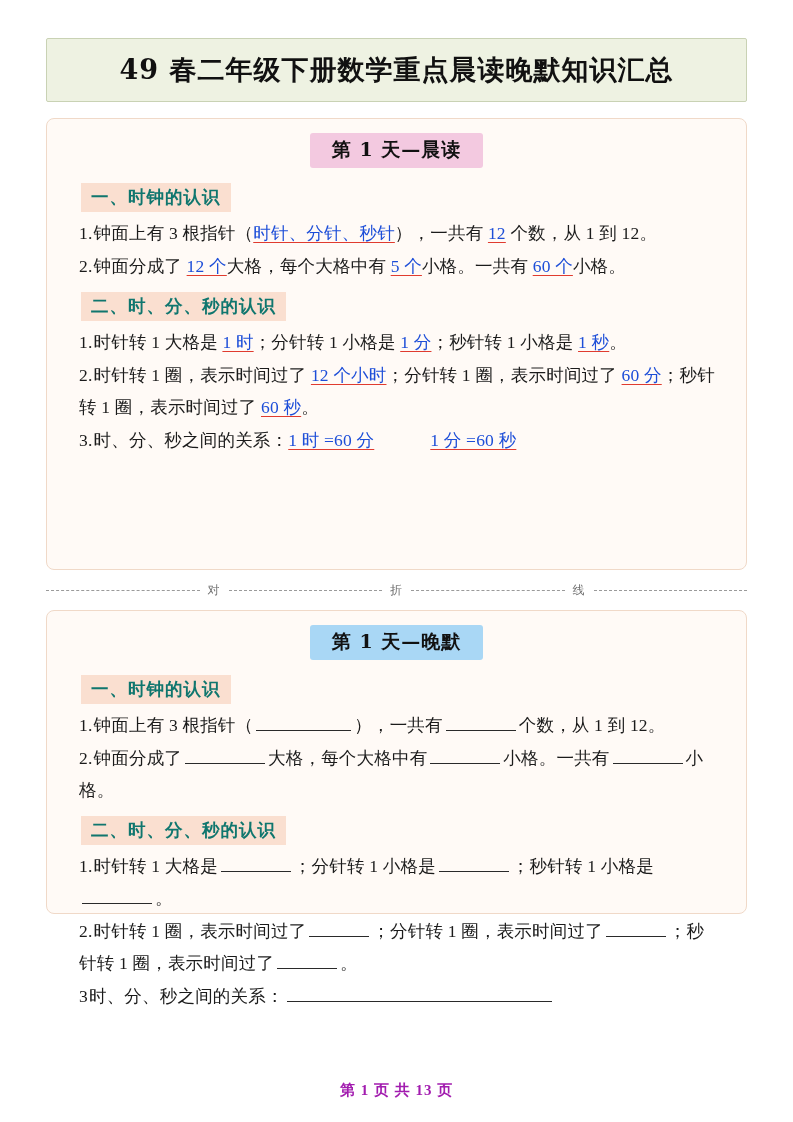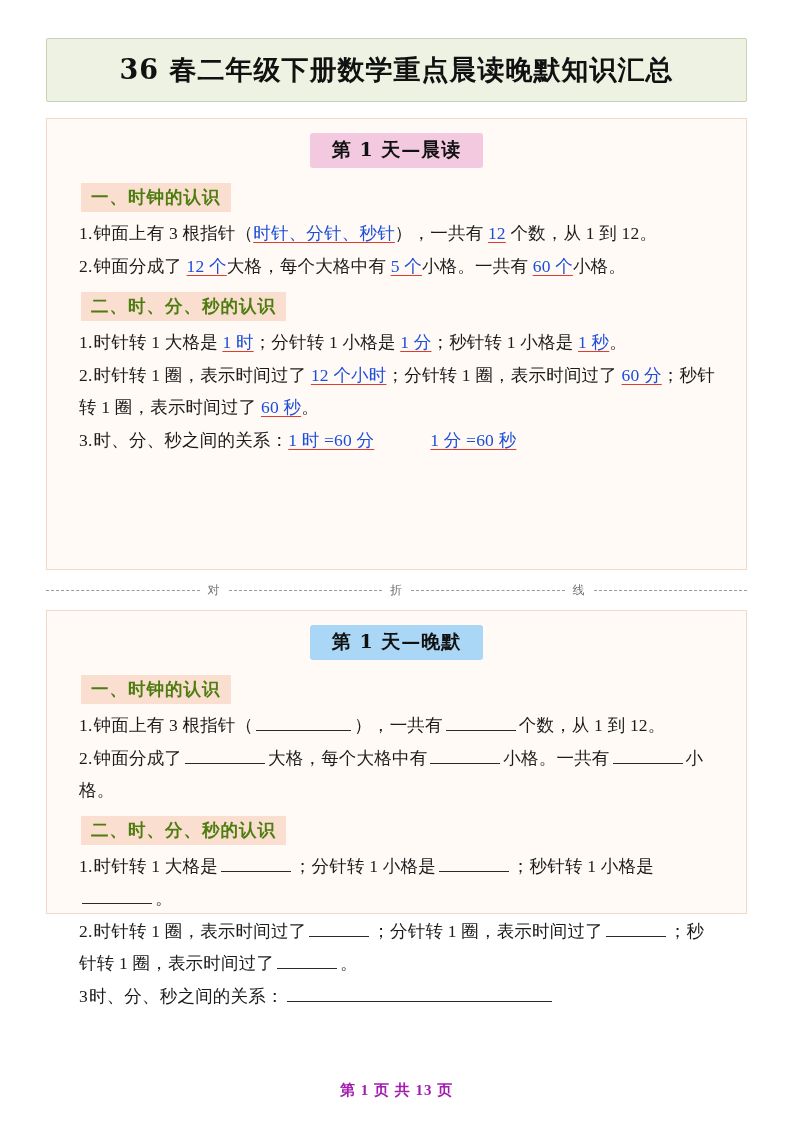--- a/index.html
+++ b/index.html
@@ -39,21 +39,21 @@
     font-weight: bold;
     font-size: 27px;
     letter-spacing: 1px;
     color: #111111;
     white-space: nowrap;
   }
 
   
   .card {
     border: 1px solid #f0d9c8;
-    border-radius: 0;
+    border-radius: 8px;
     background: #fffaf6;
     box-sizing: border-box;
     padding: 14px 26px 18px 26px;
     position: relative;
   }
   .card.morning { height: 452px; }
   .card.evening { height: 304px; }
 
   .card-head {
     display: flex;
@@ -69,21 +69,21 @@
     color: #111111;
     letter-spacing: 1px;
     white-space: nowrap;
   }
   .head-chip.pink { background: #f3c9e0; }
   .head-chip.blue { background: #a9d7f5; }
 
   .subhead {
     display: inline-block;
     background: #fadfd0;
-    color: #4d7c0f;
+    color: #0f766e;
     font-weight: bold;
     font-size: 17.5px;
     padding: 2px 10px 3px 10px;
     margin: 9px 0 5px 8px;
     letter-spacing: 1px;
     white-space: nowrap;
   }
 
   .line {
     font-size: 17.5px;
@@ -149,21 +149,21 @@
     color: #a21caf;
     letter-spacing: 1px;
   }
 </style>
 </head>
 <body>
 
 <div class="page">
 
   <div class="title-banner">
-    <div class="title-text">36 春二年级下册数学重点晨读晚默知识汇总</div>
+    <div class="title-text">49 春二年级下册数学重点晨读晚默知识汇总</div>
   </div>
 
   <div class="card morning">
     <div class="card-head">
       <div class="head-chip pink">第 1 天—晨读</div>
     </div>
     <div id="morning-body"><div class="subhead">一、时钟的认识</div><div class="line"><span class="num">1.</span><span>钟面上有 3 根指针（</span><span class="red">时针、分针、秒针</span><span>），一共有 </span><span class="red">12</span><span> 个数，从 1 到 12。</span></div><div class="line"><span class="num">2.</span><span>钟面分成了 </span><span class="red">12 个</span><span>大格，每个大格中有 </span><span class="red">5 个</span><span>小格。一共有 </span><span class="red">60 个</span><span>小格。</span></div><div class="subhead">二、时、分、秒的认识</div><div class="line"><span class="num">1.</span><span>时针转 1 大格是 </span><span class="red">1 时</span><span>；分针转 1 小格是 </span><span class="red">1 分</span><span>；秒针转 1 小格是 </span><span class="red">1 秒</span><span>。</span></div><div class="line"><span class="num">2.</span><span>时针转 1 圈，表示时间过了 </span><span class="red">12 个小时</span><span>；分针转 1 圈，表示时间过了 </span><span class="red">60 分</span><span>；秒针转 1 圈，表示时间过了 </span><span class="red">60 秒</span><span>。</span></div><div class="line"><span class="num">3.</span><span>时、分、秒之间的关系：</span><span class="red">1 时 =60 分</span><span class="gap-wide"></span><span class="red">1 分 =60 秒</span></div></div>
   </div>
 
   <div class="cutline">

